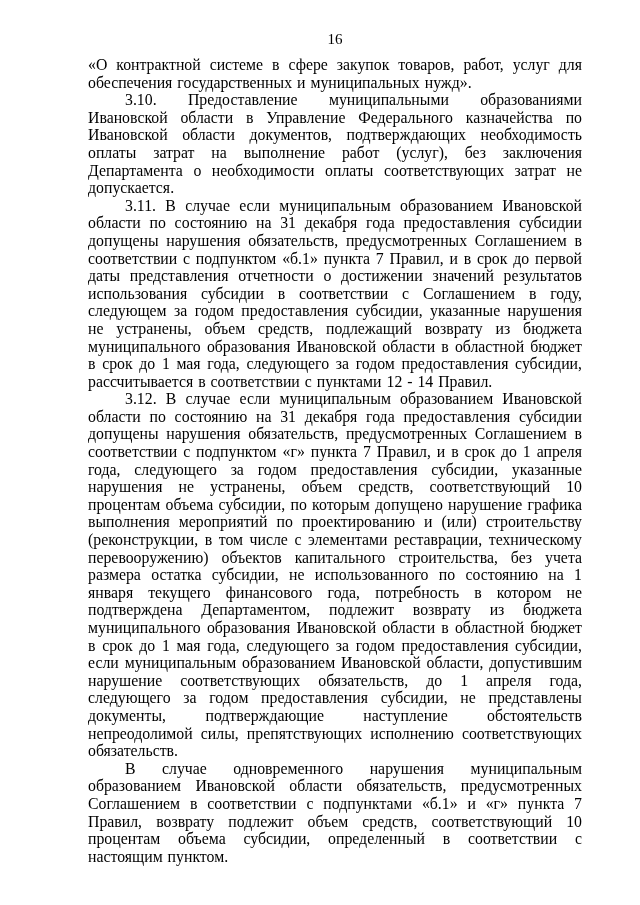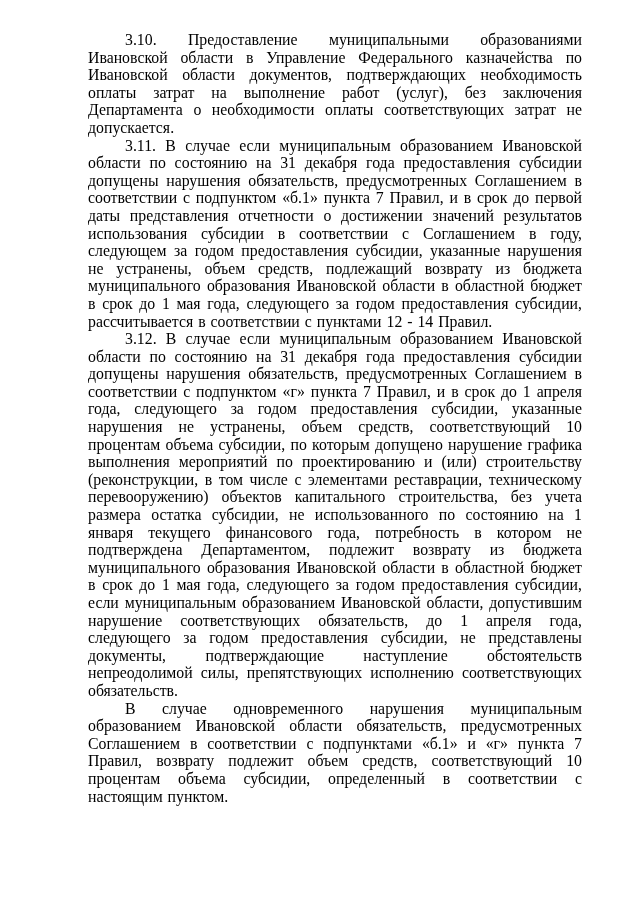--- a/index.html
+++ b/index.html
@@ -39,20 +39,22 @@
   }
   .para.no-indent {
     text-indent: 0;
   }
 </style>
 </head>
 <body>
 
 <div class="page">
   <div class="content">
+    <div class="page-number">16</div>
     <div class="body-text">
+      <p class="para no-indent">«О контрактной системе в сфере закупок товаров, работ, услуг для обеспечения государственных и муниципальных нужд».</p>
       <p class="para">3.10. Предоставление муниципальными образованиями Ивановской области в Управление Федерального казначейства по Ивановской области документов, подтверждающих необходимость оплаты затрат на выполнение работ (услуг), без заключения Департамента о необходимости оплаты соответствующих затрат не допускается.</p>
       <p class="para">3.11. В случае если муниципальным образованием Ивановской области по состоянию на 31 декабря года предоставления субсидии допущены нарушения обязательств, предусмотренных Соглашением в соответствии с подпунктом «б.1» пункта 7 Правил, и в срок до первой даты представления отчетности о достижении значений результатов использования субсидии в соответствии с Соглашением в году, следующем за годом предоставления субсидии, указанные нарушения не устранены, объем средств, подлежащий возврату из бюджета муниципального образования Ивановской области в областной бюджет в срок до 1 мая года, следующего за годом предоставления субсидии, рассчитывается в соответствии с пунктами 12 - 14 Правил.</p>
       <p class="para">3.12. В случае если муниципальным образованием Ивановской области по состоянию на 31 декабря года предоставления субсидии допущены нарушения обязательств, предусмотренных Соглашением в соответствии с подпунктом «г» пункта 7 Правил, и в срок до 1 апреля года, следующего за годом предоставления субсидии, указанные нарушения не устранены, объем средств, соответствующий 10 процентам объема субсидии, по которым допущено нарушение графика выполнения мероприятий по проектированию и (или) строительству (реконструкции, в том числе с элементами реставрации, техническому перевооружению) объектов капитального строительства, без учета размера остатка субсидии, не использованного по состоянию на 1 января текущего финансового года, потребность в котором не подтверждена Департаментом, подлежит возврату из бюджета муниципального образования Ивановской области в областной бюджет в срок до 1 мая года, следующего за годом предоставления субсидии, если муниципальным образованием Ивановской области, допустившим нарушение соответствующих обязательств, до 1 апреля года, следующего за годом предоставления субсидии, не представлены документы, подтверждающие наступление обстоятельств непреодолимой силы, препятствующих исполнению соответствующих обязательств.</p>
       <p class="para">В случае одновременного нарушения муниципальным образованием Ивановской области обязательств, предусмотренных Соглашением в соответствии с подпунктами «б.1» и «г» пункта 7 Правил, возврату подлежит объем средств, соответствующий 10 процентам объема субсидии, определенный в соответствии с настоящим пунктом.</p>
     </div>
   </div>
 </div>
 
 </body></html>

